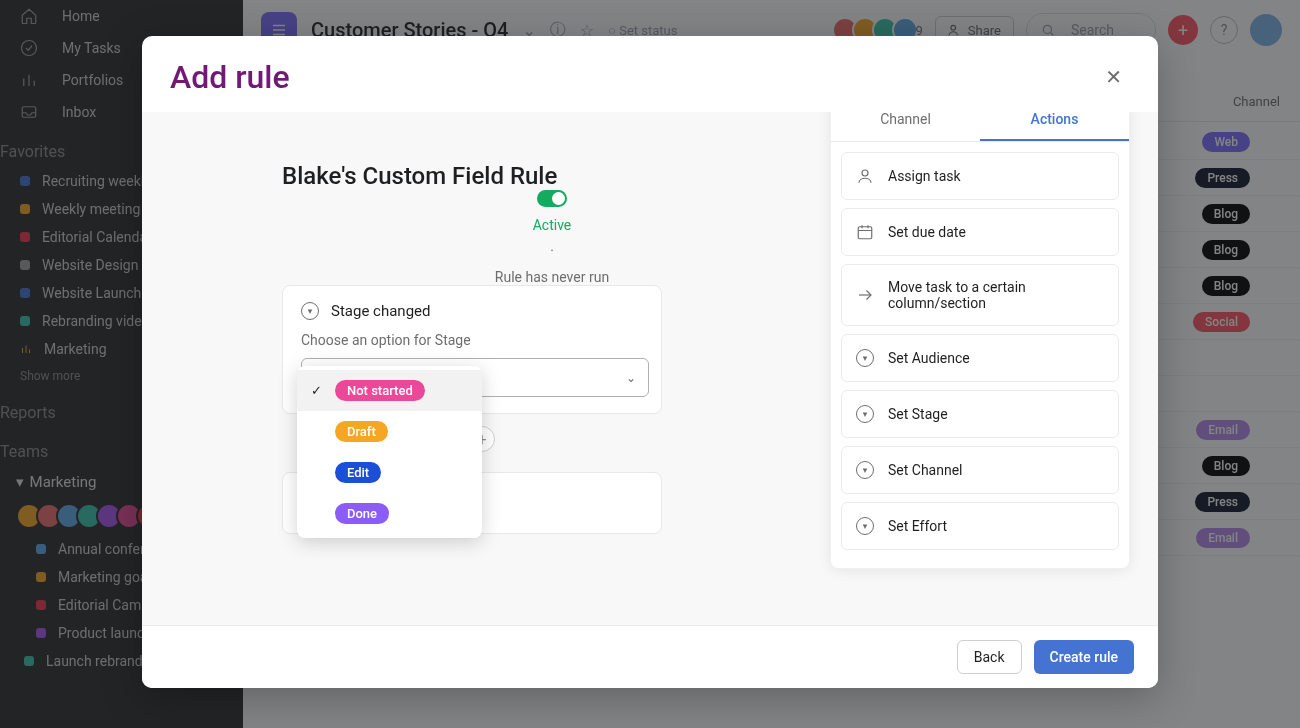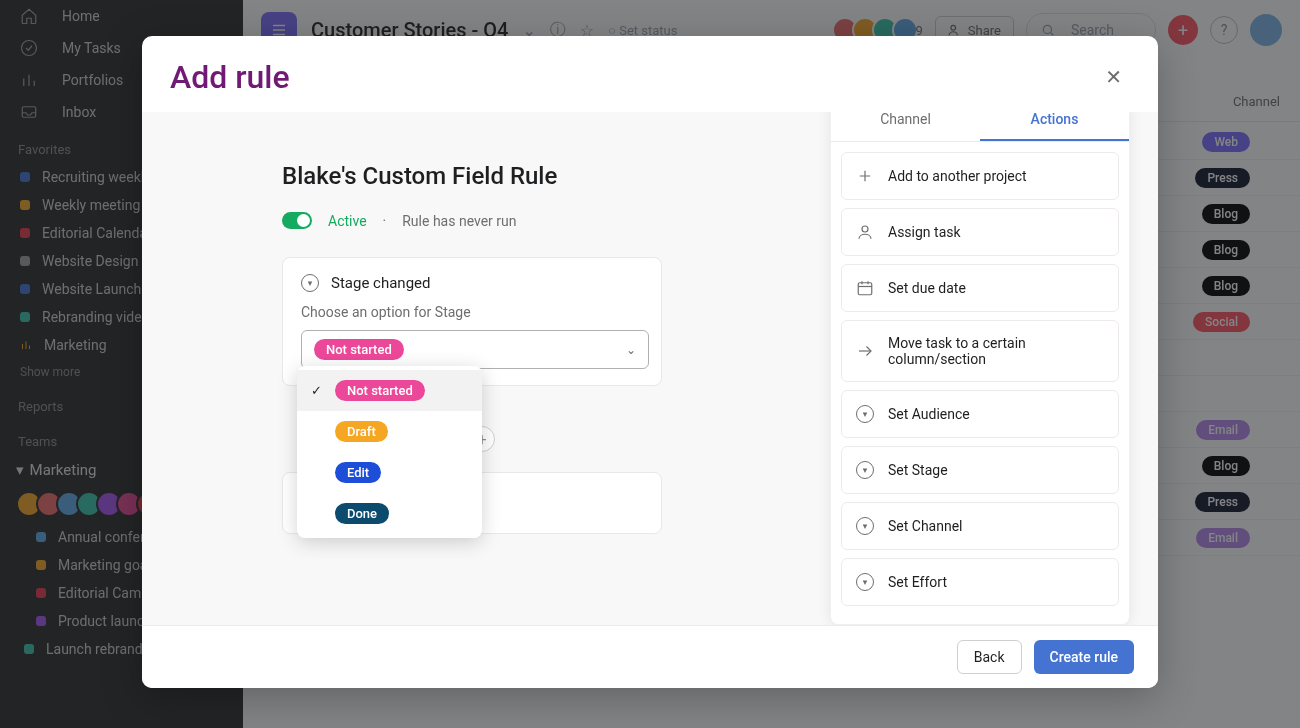--- a/index.html
+++ b/index.html
@@ -9,21 +9,21 @@
 .sidebar { position: absolute; left: 0; top: 0; width: 243px; height: 728px; background: #2a2b2d; color: #a2a0a2; font-size: 14px; overflow: hidden; }
 .sidebar-header { display: flex; align-items: center; padding: 16px 18px; justify-content: space-between; }
 .logo { display: flex; align-items: center; gap: 6px; color: #f06a6a; font-weight: 600; font-size: 20px; }
 .logo-dots { display: flex; gap: 2px; }
 .logo-dot { width: 6px; height: 6px; border-radius: 50%; background: #f06a6a; }
 .logo-dot:nth-child(1){ margin-top:4px }
 .logo-dot:nth-child(3){ margin-top:4px }
 .menu-toggle { color: #a2a0a2; font-size: 18px; }
 .nav-item { display: flex; align-items: center; gap: 24px; padding: 7px 20px; color: #cfcfcf; cursor: pointer; }
 .nav-item svg { width: 18px; height: 18px; stroke: #a2a0a2; fill: none; stroke-width: 1.6; }
-.section-label { padding: 14px 18px 6px; font-size: 13px; color: #8d8d8d; }
+.section-label { padding: 14px 0 6px; font-size: 16px; color: #8d8d8d; }
 .fav-item { display: flex; align-items: center; gap: 12px; padding: 6px 20px; color: #cfcfcf; cursor: pointer; font-size: 14px; white-space: nowrap; }
 .fav-dot { width: 10px; height: 10px; border-radius: 3px; flex-shrink: 0; }
 .show-more { padding: 6px 20px; font-size: 12px; color: #8d8d8d; }
 .team-row { display: flex; align-items: center; gap: 6px; padding: 6px 16px; color: #e0e0e0; font-size: 15px; }
 .avatars-row { display: flex; padding: 6px 16px; }
 .mini-avatar { width: 26px; height: 26px; border-radius: 50%; border: 2px solid #2a2b2d; margin-right: -6px; }
 
 
 .topbar { position: absolute; left: 243px; top: 0; right: 0; height: 60px; display: flex; align-items: center; padding: 0 18px; gap: 14px; color: #6d6e6f; }
 .project-icon { width: 36px; height: 36px; border-radius: 8px; background: #796eff; display:flex; align-items:center; justify-content:center; color:#fff; }
@@ -48,39 +48,39 @@
 
 
 .overlay { position:absolute; inset:0; background:rgba(30,31,33,0.55); }
 .modal { position:absolute; left:142px; top:36px; width:1016px; height:652px; background:#fff; border-radius:10px; box-shadow:0 10px 40px rgba(0,0,0,0.25); display:flex; flex-direction:column; overflow:hidden;}
 .modal-header { display:flex; align-items:center; justify-content:space-between; padding:22px 28px 16px; }
 .modal-title { font-size:32px; color:#701a75; font-weight:500;}
 .close-x { font-size:20px; color:#6d6e6f; cursor:pointer; padding:4px 8px;}
 .modal-body { flex:1; background:#f9f8f8; position:relative; padding:28px 0 0 0; overflow:hidden;}
 
 .rule-content { position:absolute; left:140px; top:50px; width:540px;}
-.rule-title { font-size:24px; color:#1e1f21; font-weight:500; margin-bottom:22px;}
-.rule-status { display:flex; align-items:center; gap:16px; color:#6d6e6f; font-size:14px; margin-bottom:28px;}
+.rule-title { font-size:24px; color:#1e1f21; font-weight:500; margin-bottom:0;}
+.rule-status { display:flex; align-items:center; gap:10px; color:#6d6e6f; font-size:14px; flex-direction:column;}
 .toggle { width:30px; height:17px; background:#14aa60; border-radius:10px; position:relative;}
 .toggle::after{ content:''; position:absolute; right:2px; top:2px; width:13px; height:13px; background:#fff; border-radius:50%;}
 .status-active{ color:#14aa60;}
 
 .trigger-card { background:#fff; border:1px solid #e8e8e8; border-radius:8px; width:380px; padding:16px 18px; }
 .trigger-row { display:flex; align-items:center; gap:12px; color:#1e1f21; font-size:15px; margin-bottom:12px;}
 .circle-icon{ width:18px; height:18px; border:1.5px solid #6d6e6f; border-radius:50%; display:flex; align-items:center; justify-content:center; font-size:9px; color:#6d6e6f;}
 .trigger-label{ color:#6d6e6f; font-size:14px; margin-bottom:10px;}
 .select-box{ border:1.5px solid #b0b0b0; border-radius:6px; padding:8px 12px; display:flex; align-items:center; justify-content:space-between; width:348px; cursor:pointer;}
 .chevron{ color:#6d6e6f; font-size:12px;}
 
 .dropdown { position:absolute; left:155px; top:254px; width:185px; background:#fff; border-radius:8px; box-shadow:0 4px 20px rgba(0,0,0,0.18); padding:4px 0; z-index:5;}
 .dd-item { display:flex; align-items:center; gap:10px; padding:10px 14px; cursor:pointer;}
 .dd-item.selected{ background:#f2f2f2;}
 .dd-check{ width:14px; font-size:13px; color:#1e1f21;}
 .chip{ padding:3px 12px; border-radius:12px; font-size:13px; color:#fff; font-weight:500;}
-.chip-pink{background:#ec4899;} .chip-amber{background:#f5a623;} .chip-purple{background:#1d4ed8;} .chip-blue{background:#0c4a6e;}
+.chip-pink{background:#ec4899;} .chip-amber{background:#f5a623;} .chip-purple{background:#1d4ed8;} .chip-blue{background:#8b5cf6;}
 
 .plus-node{ position:absolute; left:327px; top:314px; width:26px; height:26px; border:1px solid #d0d0d0; border-radius:50%; background:#fff; display:flex; align-items:center; justify-content:center; color:#8d8d8d; font-size:16px; z-index:2;}
 .action-card{ position:absolute; left:140px; top:360px; width:380px; height:62px; background:#fff; border:1px solid #e8e8e8; border-radius:8px; z-index:1;}
 
 
 .actions-panel { position:absolute; right:28px; top:-14px; width:300px; background:#fff; border-radius:8px; box-shadow:0 2px 14px rgba(0,0,0,0.08); border:1px solid #f0f0f0;}
 .tabs { display:flex; border-bottom:1px solid #edeae9;}
 .tab { flex:1; text-align:center; padding:12px 0; font-size:14px; color:#6d6e6f; cursor:pointer;}
 .tab.active{ color:#4573d2; border-bottom:2px solid #4573d2; font-weight:500;}
 .action-list{ padding:10px;}
@@ -338,29 +338,20 @@
 
     <div class="actions-panel">
       <div class="tabs">
         <div class="tab">Channel</div>
         <div class="tab active">Actions</div>
       </div>
       <div class="action-list" id="action-list">
           <div class="action-item">
             <span>
               <svg viewBox="0 0 24 24">
-                <line x1="12" y1="5" x2="12" y2="19"></line>
-                <line x1="5" y1="12" x2="19" y2="12"></line>
-              </svg>
-            </span>
-            <span>Add to another project</span>
-          </div>
-          <div class="action-item">
-            <span>
-              <svg viewBox="0 0 24 24">
                 <circle cx="12" cy="8" r="4"></circle>
                 <path d="M4 21c0-4 4-6 8-6s8 2 8 6"></path>
               </svg>
             </span>
             <span>Assign task</span>
           </div>
           <div class="action-item">
             <span>
               <svg viewBox="0 0 24 24">
                 <rect x="3" y="5" width="18" height="16" rx="2"></rect>

